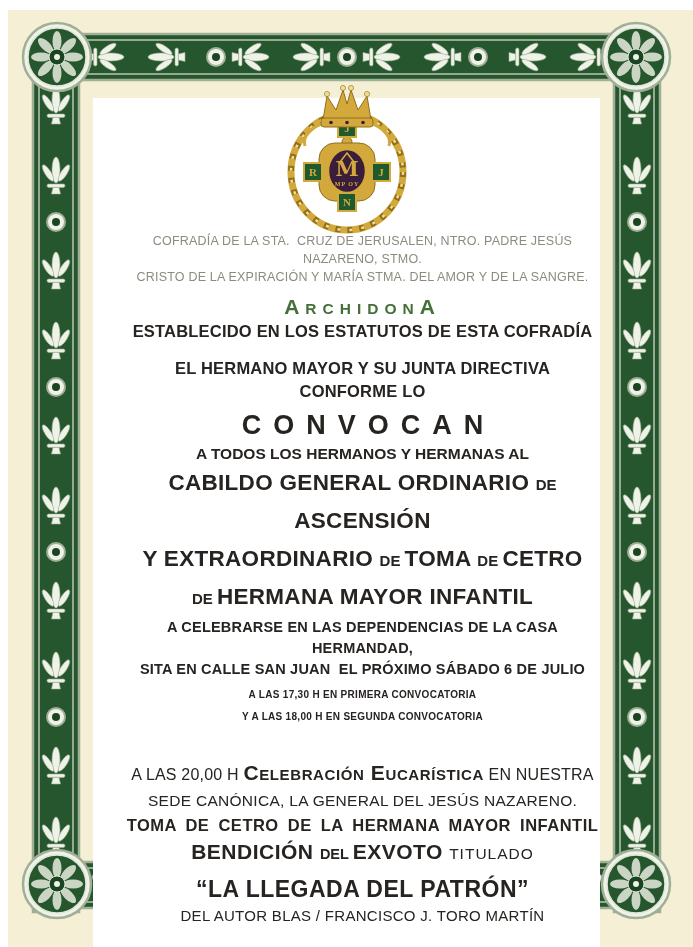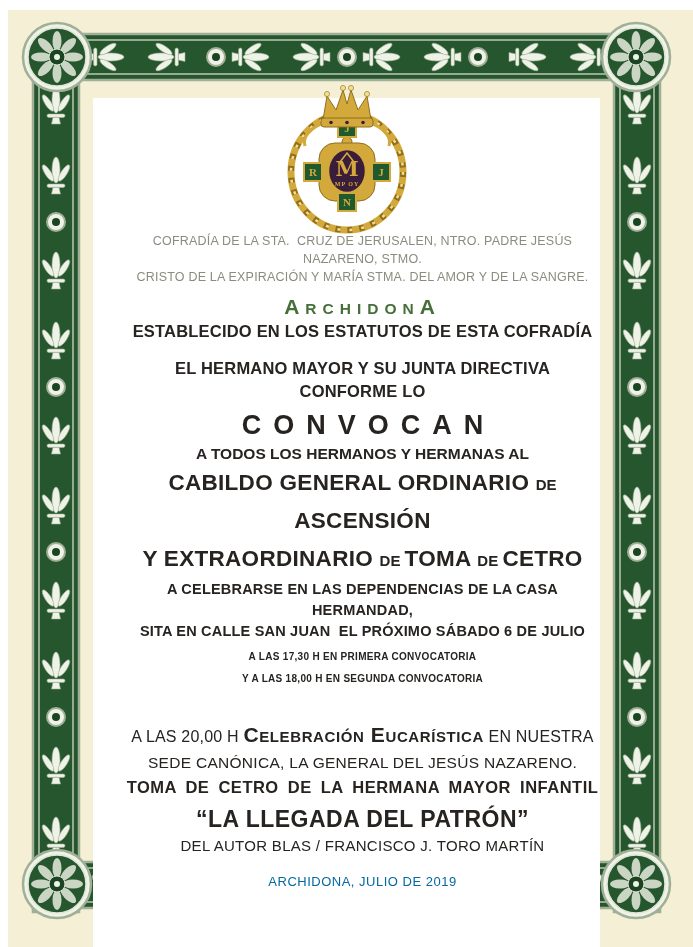--- a/index.html
+++ b/index.html
@@ -174,29 +174,31 @@
     <div class="hgray">CRISTO DE LA EXPIRACIÓN Y MARÍA STMA. DEL AMOR Y DE LA SANGRE.</div>
     <div class="city"><span class="big">A</span><span class="mid">RCHIDON</span><span class="big">A</span></div>
 
     <div class="intro">ESTABLECIDO EN LOS ESTATUTOS DE ESTA COFRADÍA</div>
     <div class="intro first">EL HERMANO MAYOR Y SU JUNTA DIRECTIVA CONFORME LO</div>
     <div class="convocan">CONVOCAN</div>
     <div class="addr">A TODOS LOS HERMANOS Y HERMANAS AL</div>
 
     <div class="cab"><span class="seg xl">CABILDO GENERAL ORDINARIO </span><span class="seg smb">DE </span><span class="seg xl">ASCENSIÓN</span></div>
     <div class="cab"><span class="seg xl">Y EXTRAORDINARIO </span><span class="seg smb">DE </span><span class="seg xl">TOMA </span><span class="seg smb">DE </span><span class="seg xl">CETRO</span></div>
+    <div class="cab"><span class="seg smb">DE </span><span class="seg xl">HERMANA MAYOR INFANTIL</span></div>
 
     <div class="venue first">A CELEBRARSE EN LAS DEPENDENCIAS DE LA CASA HERMANDAD,</div>
     <div class="venue">SITA EN CALLE SAN JUAN&nbsp; EL PRÓXIMO SÁBADO 6 DE JULIO</div>
     <div class="calls first">A LAS 17,30 H EN PRIMERA CONVOCATORIA</div>
     <div class="calls">Y A LAS 18,00 H EN SEGUNDA CONVOCATORIA</div>
 
     <div class="mass"><span class="seg md">A LAS 20,00 H </span><span class="seg sc">Celebración Eucarística</span><span class="seg md"> EN NUESTRA</span></div>
     <div class="mass2">SEDE CANÓNICA, LA GENERAL DEL JESÚS NAZARENO.</div>
     <div class="toma">TOMA DE CETRO DE LA HERMANA MAYOR INFANTIL</div>
+    <div class="bend"><span class="seg bxl">BENDICIÓN </span><span class="seg bsm">DEL </span><span class="seg bxl">EXVOTO </span><span class="seg bmd">TITULADO</span></div>
     <div class="title">“LA LLEGADA DEL PATRÓN”</div>
     <div class="author">DEL AUTOR BLAS / FRANCISCO J. TORO MARTÍN</div>
     <div class="footer">ARCHIDONA, JULIO DE 2019</div>
   </div>
 
   <svg class="emblem" width="160" height="158" viewBox="0 0 160 158">
     <g>
       <ellipse class="wreath-e" cx="80" cy="92" rx="56" ry="58" stroke="var(--gold)" stroke-width="7"></ellipse>
       <ellipse class="wreath-e" cx="80" cy="92" rx="56" ry="58" stroke="var(--gold-dark)" stroke-width="6" stroke-dasharray="5 7"></ellipse>
       <ellipse class="wreath-e" cx="80" cy="92" rx="56" ry="58" stroke="var(--gold-light)" stroke-width="2.5" stroke-dasharray="3 9"></ellipse>

